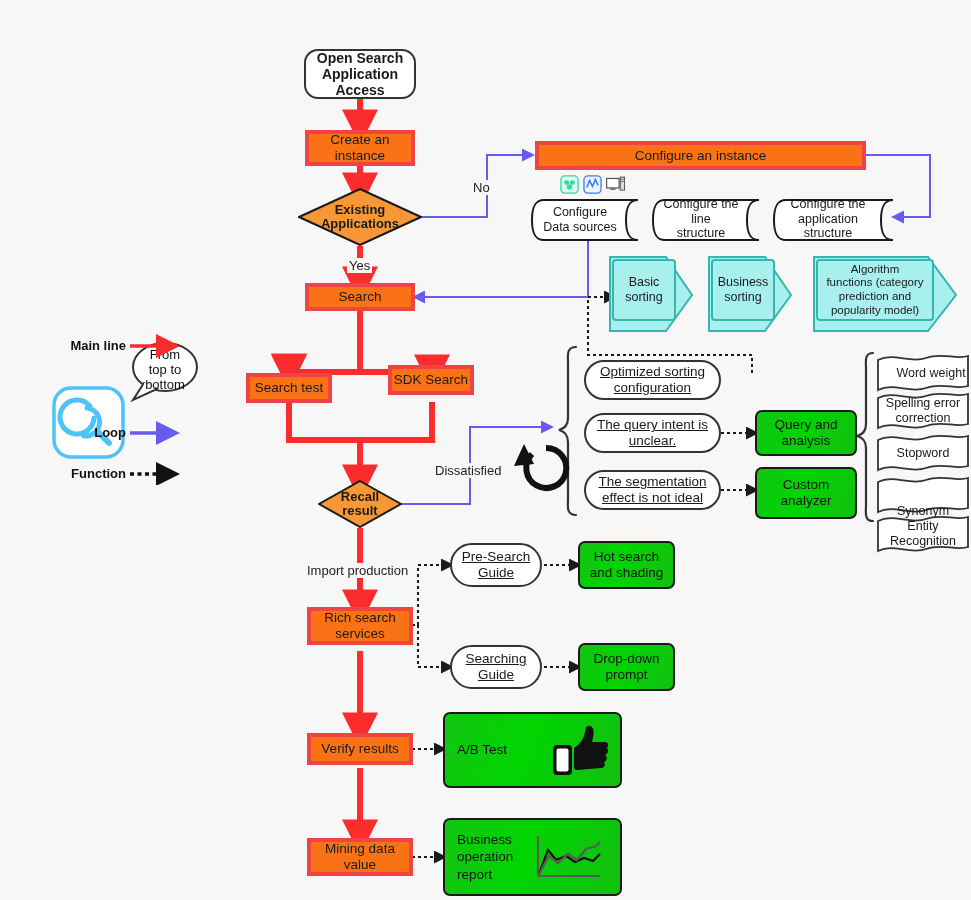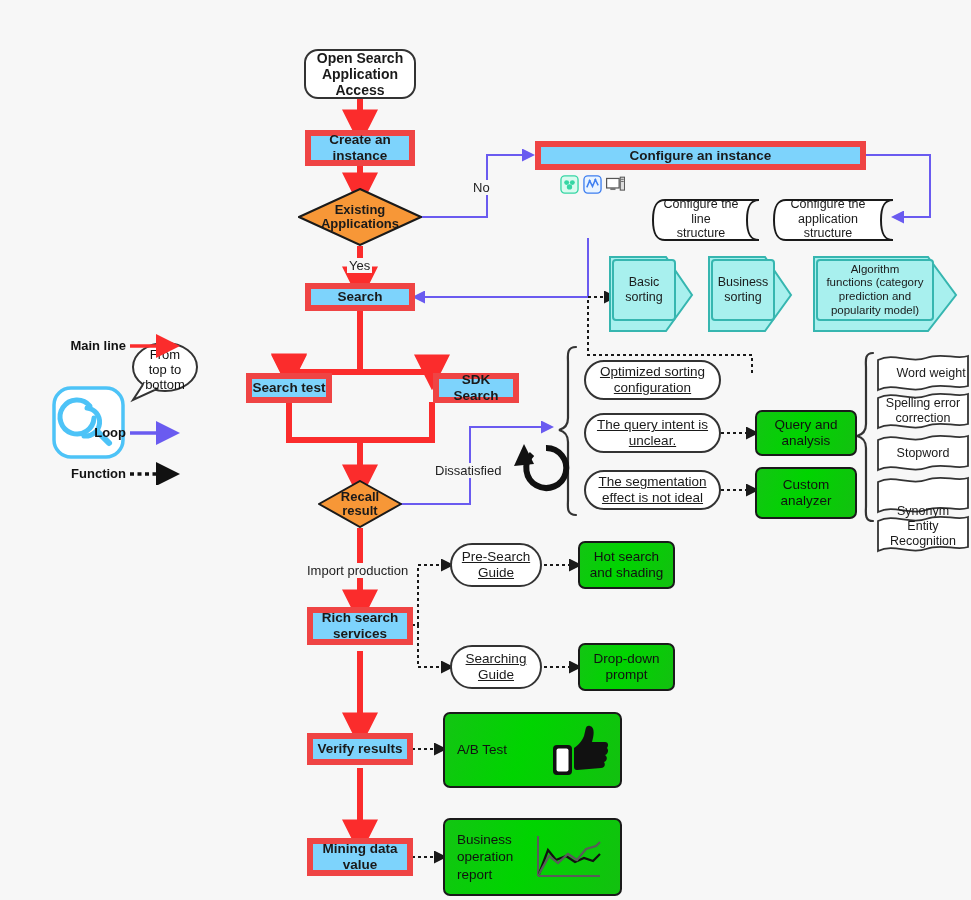--- a/index.html
+++ b/index.html
@@ -21,24 +21,23 @@
     display: flex;
     align-items: center;
     justify-content: center;
     text-align: center;
     line-height: 1.15;
     color: #1a1a1a;
     z-index: 5;
   }
   
   .rect {
-    background: #7dd3fc;
-    border: 6px solid #ef4444;
+    background: #f97316;
+    border: 4px solid #ef4444;
     font-size: 13.5px;
-    font-weight: bold;
   }
   
   .terminator {
     background: #ffffff;
     border: 2px solid #333333;
     border-radius: 14px;
     font-size: 14px;
     font-weight: bold;
   }
   
@@ -301,21 +300,21 @@
   <div class="edgelabel" style="left:471px; top:180px;">No</div>
   <div class="edgelabel" style="left:347px; top:258px;">Yes</div>
 
   <div class="node rect" style="left:305px; top:283px; width:110px; height:28px; font-size:13.5px;">
     <span>Search</span>
   </div>
 
   <div class="node rect" style="left:246px; top:373px; width:86px; height:30px;">
     <span>Search test</span>
   </div>
-  <div class="node rect" style="left:388px; top:373px; width:86px; height:30px;margin-left:45px;">
+  <div class="node rect" style="left:388px; top:365px; width:86px; height:30px;">
     <span>SDK Search</span>
   </div>
 
   <div class="diamond-wrap" style="left:318px; top:480px; width:84px; height:48px;">
     <svg width="84" height="48" viewBox="0 0 84 48">
       <polygon points="42,1 83,24 42,47 1,24" fill="#f79737" stroke="#1a1a1a" stroke-width="2"></polygon>
     </svg>
     <div class="diamond-label">
       <div>
         <span>Recall</span><br>
@@ -363,20 +362,31 @@
     </svg>
     <svg class="mini-icon" viewBox="0 0 22 20">
       <rect x="0.7" y="3" width="14.5" height="11" fill="#fff" stroke="#555" stroke-width="1.4"></rect>
       <rect x="5" y="14" width="6" height="2.4" fill="#777"></rect>
       <rect x="16.5" y="1.5" width="5" height="15" fill="#ddd" stroke="#555" stroke-width="1.2"></rect>
       <line x1="17.5" y1="4" x2="20.5" y2="4" stroke="#555" stroke-width="1"></line>
       <line x1="17.5" y1="6.5" x2="20.5" y2="6.5" stroke="#555" stroke-width="1"></line>
     </svg>
   </div>
 
+  <div class="shape" style="left:530px; top:198px;">
+    <svg width="122" height="44" viewBox="0 0 122 44">
+      <path d="M14,2 C5,2 2,9 2,22 C2,35 5,42 14,42 L108,42 C99,42 96,35 96,22 C96,9 99,2 108,2 Z" fill="#ffffff" stroke="#1a1a1a" stroke-width="2"></path>
+    </svg>
+    <div class="shape-label" style="left:0; top:0; width:100px; height:44px;">
+      <div>
+        <span>Configure</span><br>
+        <span>Data sources</span>
+      </div>
+    </div>
+  </div>
 
   <div class="shape" style="left:651px; top:198px;">
     <svg width="122" height="44" viewBox="0 0 122 44">
       <path d="M14,2 C5,2 2,9 2,22 C2,35 5,42 14,42 L108,42 C99,42 96,35 96,22 C96,9 99,2 108,2 Z" fill="#ffffff" stroke="#1a1a1a" stroke-width="2"></path>
     </svg>
     <div class="shape-label" style="left:0; top:-4px; width:100px; height:50px;">
       <div>
         <span>Configure the</span><br>
         <span>line</span><br>
         <span>structure</span>

